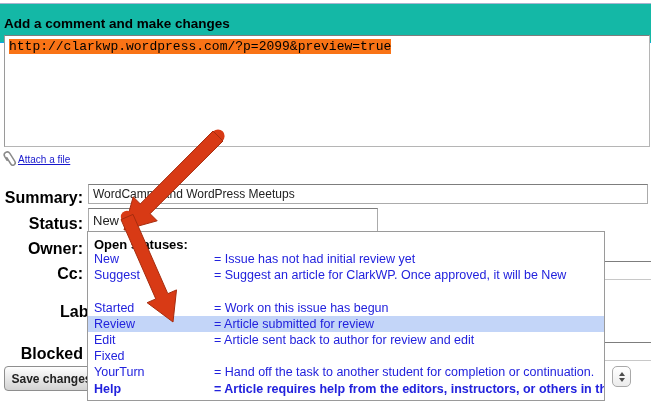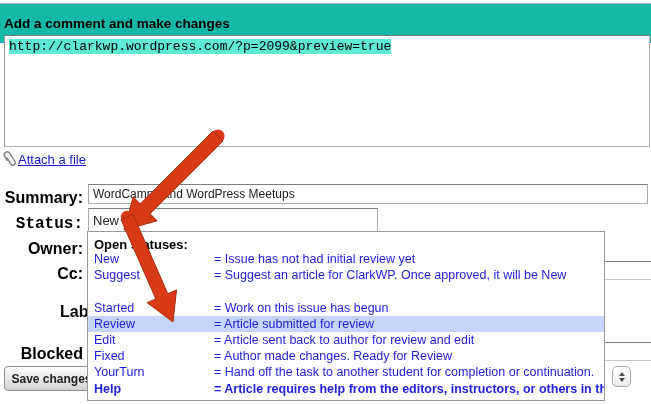--- a/index.html
+++ b/index.html
@@ -21,25 +21,25 @@
   .header-bar .title { font-weight:bold; font-size:13.5px; padding-left:4px; color:#000; }
 
   
   .comment-box {
     position:absolute; left:4px; top:35px; width:646px; height:112px;
     background:#fff;
     border:1px solid #b5b5b5; border-top-color:#7d7d7d; border-left-color:#9a9a9a;
     font-family:"Liberation Mono", monospace; font-size:13px; color:#000;
     padding:3px 4px; line-height:15px;
   }
-  .hl-yellow { background:#5eead4; }
+  .hl-yellow { background:#f97316; }
 
   
   .attach-row { position:absolute; left:2px; top:149px; height:20px; display:flex; align-items:center; }
-  .attach-row a { color:#1616cc; font-size:13px; text-decoration:underline; margin-left:1px; }
+  .attach-row a { color:#1616cc; font-size:10px; text-decoration:underline; margin-left:1px; }
 
   
   .flabel {
     position:absolute; left:0; width:83px; text-align:right;
     font-weight:bold; font-size:16px; color:#000;
   }
   .tinput {
     position:absolute; background:#fff;
     border:1px solid #ababab; border-top-color:#7d7d7d;
     font-size:12px; color:#222; padding:2px 4px; line-height:15px;
@@ -106,21 +106,21 @@
   </div>
 
   <div class="attach-row">
     <svg class="paperclip" width="15" height="19" viewBox="0 0 15 19">
       <path d="M5 9 L5 4.5 a3 3 0 0 1 6 0 L11 14 a2.4 2.4 0 0 1 -4.8 0 L6.2 6.5" fill="none" stroke="#8a8a8a" stroke-width="1.5" stroke-linecap="round"></path>
     </svg>
     <a href="#">Attach a file</a>
   </div>
 
   <div class="flabel" style="top:189px;">Summary:</div>
-  <div class="flabel" style="top:215px;font-family:Liberation Mono, monospace;">Status:</div>
+  <div class="flabel" style="top:215px;">Status:</div>
   <div class="flabel" style="top:240px;">Owner:</div>
   <div class="flabel" style="top:265px;">Cc:</div>
   <div class="flabel" style="top:303px;margin-left:33px;">Labels:</div>
   <div class="flabel" style="top:345px;text-align:right;">Blocked on:</div>
 
   <div class="tinput" id="summary-input">WordCamps and WordPress Meetups</div>
   <div class="tinput" id="status-input">New</div>
   <div class="tinput" id="owner-input"></div>
   <div class="tinput" id="cc-input"></div>
   <div class="tinput" id="labels-input"></div>
@@ -151,21 +151,20 @@
     <div class="dd-row selected" style="top:83.8px;">
       <span class="dd-name">Review</span>
       <span class="dd-desc">= Article submitted for review</span>
     </div>
     <div class="dd-row" style="top:100px;">
       <span class="dd-name">Edit</span>
       <span class="dd-desc">= Article sent back to author for review and edit</span>
     </div>
     <div class="dd-row" style="top:116.2px;">
       <span class="dd-name">Fixed</span>
-      <span class="dd-desc">= Author made changes. Ready for Review</span>
     </div>
     <div class="dd-row" style="top:132.4px;">
       <span class="dd-name">YourTurn</span>
       <span class="dd-desc">= Hand off the task to another student for completion or continuation.</span>
     </div>
     <div class="dd-row" style="top:148.6px;font-weight:bold;">
       <span class="dd-name">Help</span>
       <span class="dd-desc">= Article requires help from the editors, instructors, or others in the class.</span>
     </div>
   </div>

